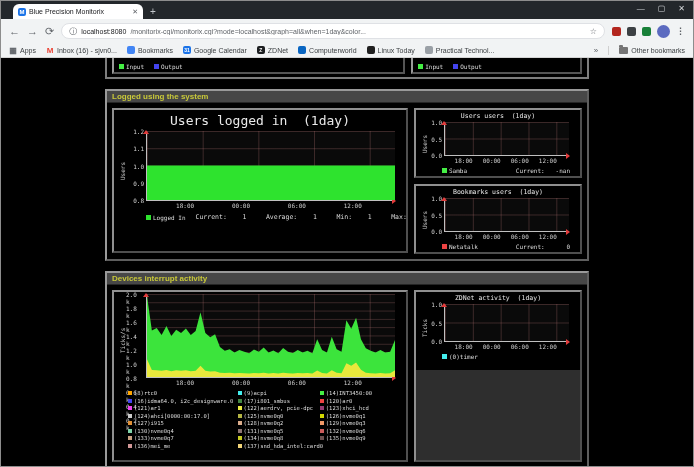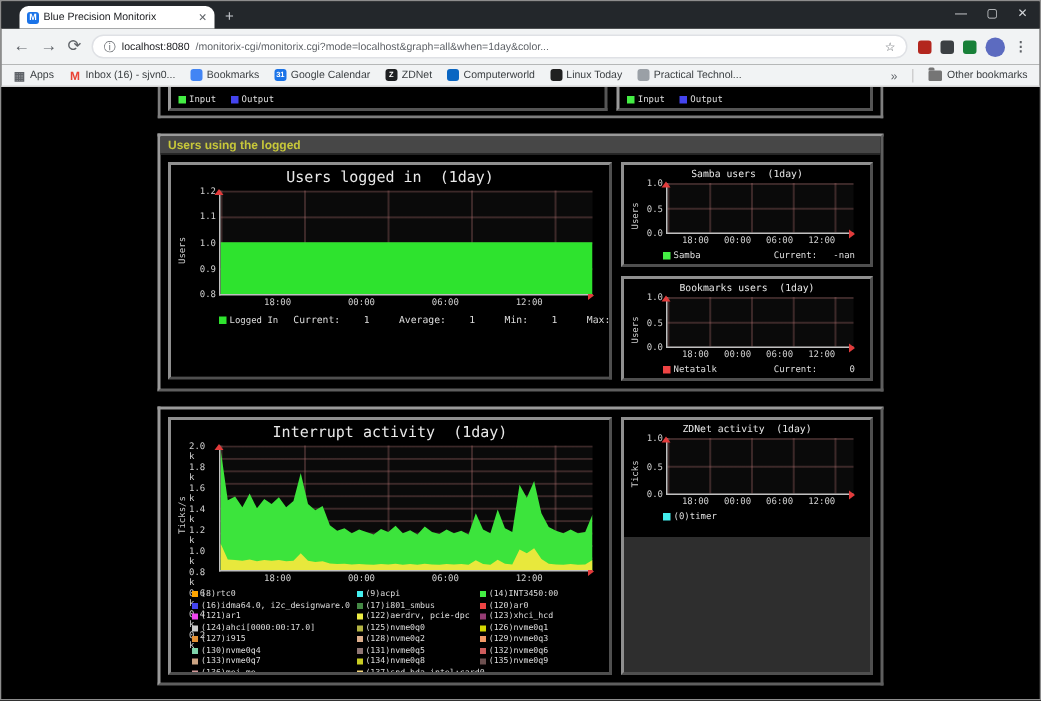--- a/index.html
+++ b/index.html
@@ -49,21 +49,21 @@
   .cell{border:2px solid;border-color:#8f8f8f #4f4f4f #4f4f4f #8f8f8f;background:#2e2e2e;display:flex;flex-direction:column;overflow:hidden}
   .cell-l{width:296px}
   .rcol{display:flex;flex-direction:column;gap:6px;width:168px}
   .rcol .cell{flex:1}
   .s1 .cell-l{height:145px}
   .s2 .cell-l{height:172px}
   .s2 .cell-r{width:168px;height:172px}
 
   .gimg{background:#000;padding:2px 4px;display:flex;flex-direction:column;height:100%}
   .gimg.g-core{height:78px;flex:0 0 78px}
-  .gtitle{text-align:center;font-family:"DejaVu Sans Mono",monospace;font-size:10px;color:#e9e9e9;margin:1px 0 3px;white-space:pre}
+  .gtitle{text-align:center;font-family:"DejaVu Sans Mono",monospace;font-size:13px;color:#e9e9e9;margin:1px 0 3px;white-space:pre}
   .gtitle.sm{font-size:6.5px;margin:0 0 2px}
   .gbody{display:flex}
   .ylab{writing-mode:vertical-rl;transform:rotate(180deg);font-family:"DejaVu Sans Mono",monospace;font-size:6px;color:#cfcfcf;width:8px;display:flex;align-items:center;justify-content:center}
   .ycol{display:flex;flex-direction:column;justify-content:space-between;align-items:flex-end;font-family:"DejaVu Sans Mono",monospace;font-size:6px;color:#cfcfcf;padding-right:2px;width:20px}
   .pcol{flex:1;display:flex;flex-direction:column;margin-right:7px}
   .plot{position:relative;background:#0a0a0a;border-left:1px solid #c0c0c0;border-bottom:1px solid #c0c0c0;
         background-image:linear-gradient(to right,rgba(190,120,120,.28) 1px,transparent 1px),
                          linear-gradient(to bottom,rgba(190,120,120,.28) 1px,transparent 1px)}
   .g-users .plot{height:70px;background-size:22.45% 25%}
   .g-users .ycol{height:76px;margin-top:-3px}
@@ -193,21 +193,21 @@
               </span>
               <span class="li">
                 <i style="background: rgb(68, 68, 238);"></i>
                 <em>Output</em>
               </span>
             </div>
         </div>
       </div>
 
       <div class="section s1">
-        <div class="sec-head">Users using the logged</div>
+        <div class="sec-head">Logged using the system</div>
         <div class="sec-body">
           <div class="cell cell-l">
             <div class="gimg g-users">
               <div class="gtitle">Users logged in  (1day)</div>
               <div class="gbody">
                 <span class="ylab">Users</span>
                 <div class="ycol">
                     <span>1.2</span>
                     <span>1.1</span>
                     <span>1.0</span>
@@ -237,21 +237,21 @@
                       <em>Logged In</em>
                     </span>
                   </span>
                 <span class="stats">Current:    1     Average:    1     Min:    1     Max:    1</span>
               </div>
             </div>
           </div>
           <div class="rcol">
             <div class="cell">
               <div class="gimg g-sm">
-                <div class="gtitle sm">Samba users  (1day)</div>
+                <div class="gtitle sm">Users users  (1day)</div>
                 <div class="gbody">
                   <span class="ylab">Users</span>
                   <div class="ycol">
                       <span>1.0</span>
                       <span>0.5</span>
                       <span>0.0</span>
                     </div>
                   <div class="pcol">
                     <div class="plot">
                         <i class="arrN"></i>
@@ -310,24 +310,24 @@
                     </span>
                   <span class="stats">Current:      0</span>
                 </div>
               </div>
             </div>
           </div>
         </div>
       </div>
 
       <div class="section s2">
+        <div class="sec-head">Devices interrupt activity</div>
         <div class="sec-body">
           <div class="cell cell-l">
             <div class="gimg g-int">
-              <div class="gtitle">Interrupt activity  (1day)</div>
               <div class="gbody">
                 <span class="ylab">Ticks/s</span>
                 <div class="ycol">
                     <span>2.0 k</span>
                     <span>1.8 k</span>
                     <span>1.6 k</span>
                     <span>1.4 k</span>
                     <span>1.2 k</span>
                     <span>1.0 k</span>
                     <span>0.8 k</span>

